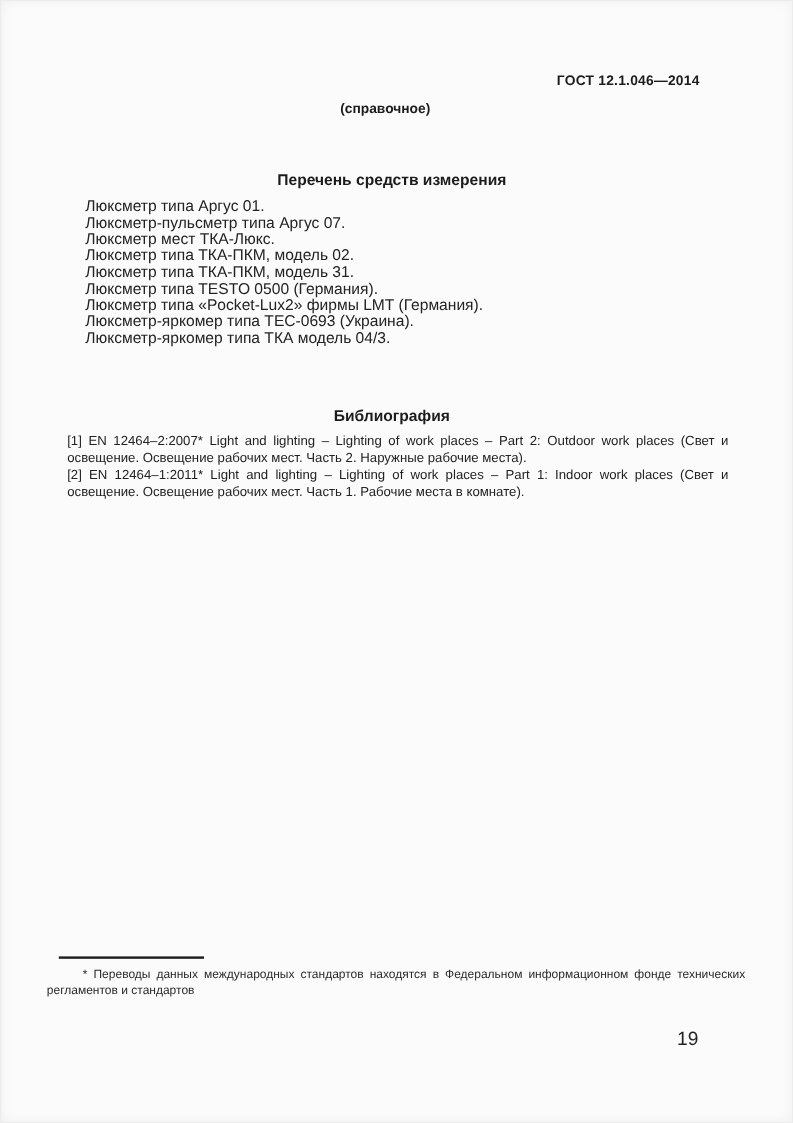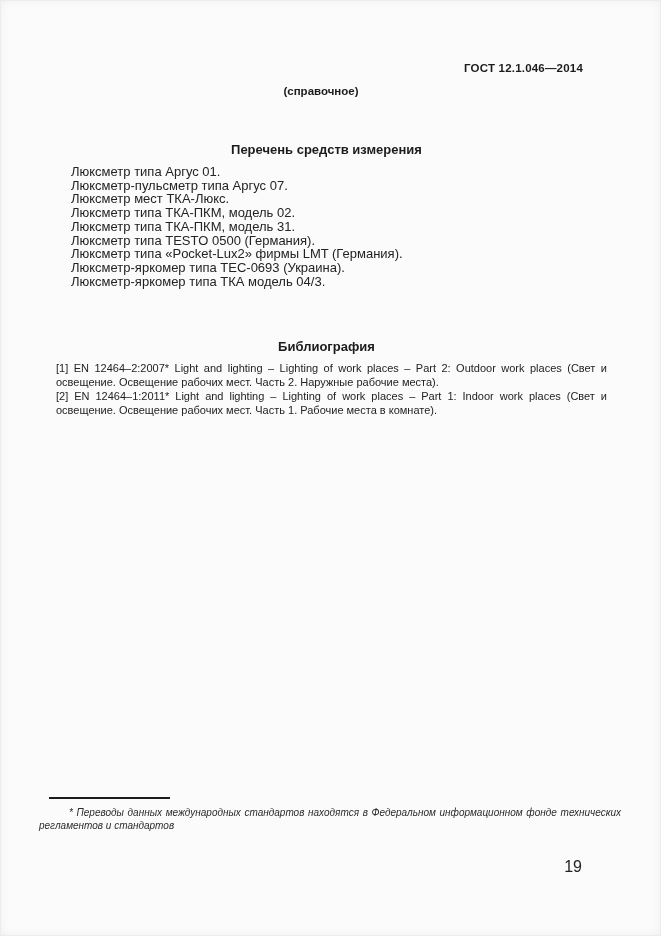--- a/index.html
+++ b/index.html
@@ -84,21 +84,20 @@
     position: absolute;
     top: 805px;
     left: 38px;
     width: 582px;
     font-size: 10px;
     line-height: 13px;
     text-align: justify;
     text-indent: 30px;
     color: #2b2b2b;
     margin: 0;
-    font-style: italic;
   }
   .page-number {
     position: absolute;
     top: 857px;
     right: 78px;
     font-size: 16px;
     color: #232323;
   }
 </style>
 </head>

